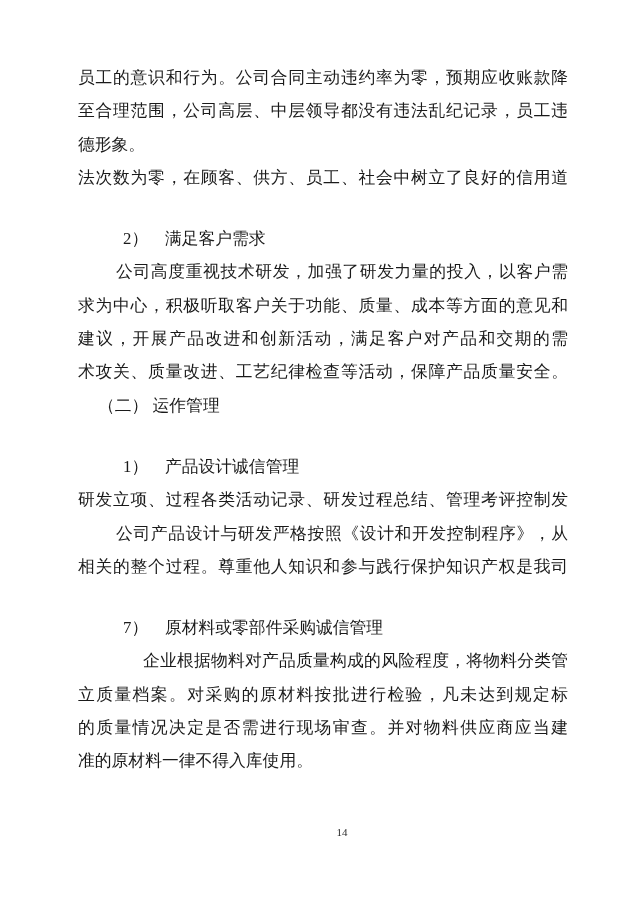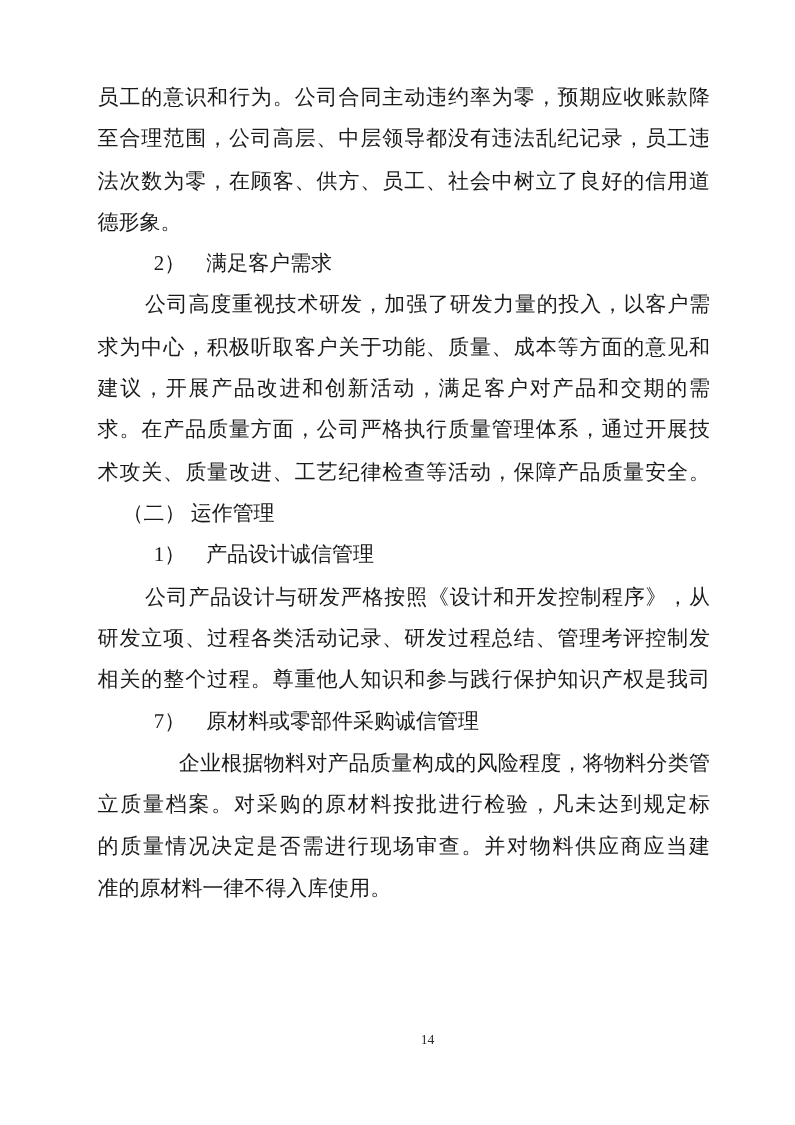--- a/index.html
+++ b/index.html
@@ -38,21 +38,21 @@
   .line.just {
     white-space: normal;
     text-align: justify;
     text-align-last: justify;
   }
   
   .para.body .line.first { text-indent: 38px; }
   .para.body-wide .line.first { text-indent: 65px; }
   .para.flush .line.first { text-indent: 0; }
   
-  .heading.numbered { padding-left: 45px; }
+  .heading.numbered { padding-left: 45px; margin-top: 28px; }
   .heading.section { padding-left: 20px; }
   .footer {
     position: absolute;
     left: 0;
     top: 824px;
     width: 636px;
     text-align: center;
     font-size: 11px;
     line-height: 16px;
     color: #2b2b2b;
@@ -60,36 +60,35 @@
   }
 </style>
 </head>
 <body>
 
 <div class="page">
   <div class="content" id="content">
       <div class="para flush">
         <div class="line just first">员工的意识和行为。公司合同主动违约率为零，预期应收账款降</div>
         <div class="line just">至合理范围，公司高层、中层领导都没有违法乱纪记录，员工违</div>
+        <div class="line">德形象。</div>
         <div class="line just">法次数为零，在顾客、供方、员工、社会中树立了良好的信用道</div>
-        <div class="line">德形象。</div>
       </div>
       <div class="line heading numbered">2）　满足客户需求</div>
       <div class="para body">
         <div class="line just first">公司高度重视技术研发，加强了研发力量的投入，以客户需</div>
         <div class="line just">求为中心，积极听取客户关于功能、质量、成本等方面的意见和</div>
         <div class="line just">建议，开展产品改进和创新活动，满足客户对产品和交期的需</div>
-        <div class="line just">求。在产品质量方面，公司严格执行质量管理体系，通过开展技</div>
         <div class="line just">术攻关、质量改进、工艺纪律检查等活动，保障产品质量安全。</div>
       </div>
       <div class="line heading section">（二） 运作管理</div>
       <div class="line heading numbered">1）　产品设计诚信管理</div>
       <div class="para body">
+        <div class="line just">研发立项、过程各类活动记录、研发过程总结、管理考评控制发</div>
         <div class="line just first">公司产品设计与研发严格按照《设计和开发控制程序》，从</div>
-        <div class="line just">研发立项、过程各类活动记录、研发过程总结、管理考评控制发</div>
         <div class="line just">相关的整个过程。尊重他人知识和参与践行保护知识产权是我司</div>
       </div>
       <div class="line heading numbered">7）　原材料或零部件采购诚信管理</div>
       <div class="para body-wide">
         <div class="line just first">企业根据物料对产品质量构成的风险程度，将物料分类管</div>
         <div class="line just">立质量档案。对采购的原材料按批进行检验，凡未达到规定标</div>
         <div class="line just">的质量情况决定是否需进行现场审查。并对物料供应商应当建</div>
         <div class="line">准的原材料一律不得入库使用。</div>
       </div>
     </div>

